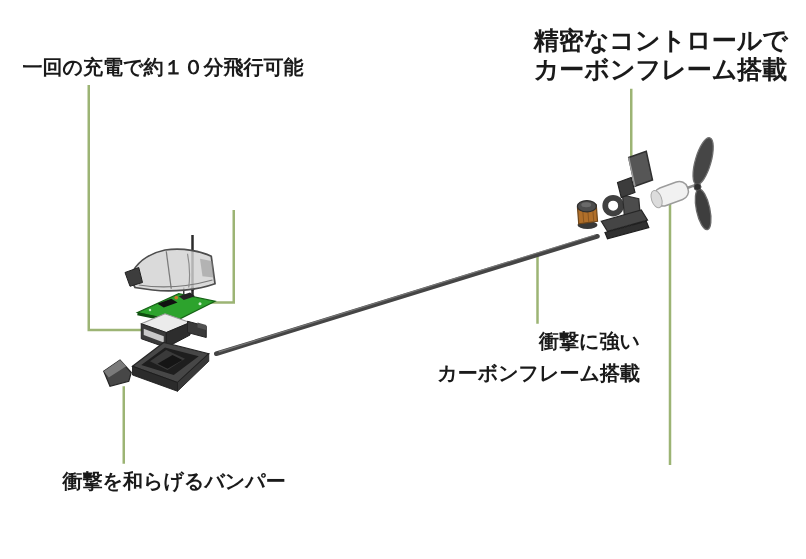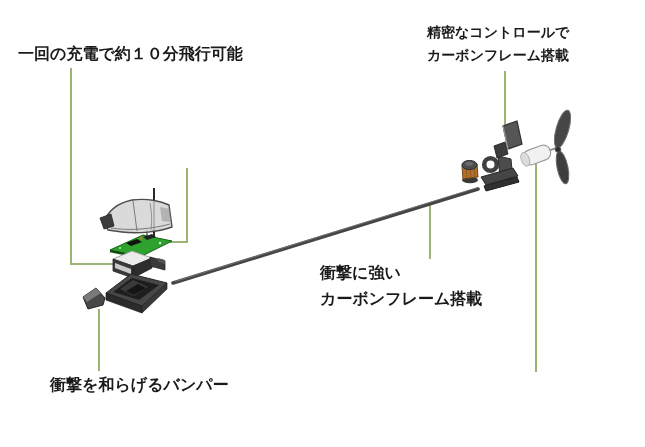--- a/index.html
+++ b/index.html
@@ -12,24 +12,24 @@
   }
   .stage svg { position:absolute; left:0; top:0; }
   .label {
     position:absolute;
     font-weight:700;
     font-size:16px;
     line-height:21px;
     color:#1a1a1a;
     white-space:nowrap;
   }
-  .label-control   { left:427px; top:21px;  font-size:14px; line-height:23px; }
+  .label-control   { left:427px; top:21px;  font-size:20px; line-height:23px; }
   .label-flight    { left:18px;  top:43px; }
   .label-altitude  { left:155px; top:143px; }
-  .label-frame     { left:320px; top:260px; width:192px; text-align:left; line-height:26px; }
+  .label-frame     { left:320px; top:260px; width:192px; text-align:right; line-height:26px; }
   .label-bumper    { left:50px;  top:374px; }
   .label-thrust    { left:477px; top:376px; line-height:21px; }
   .leader { fill:none; stroke:#9cb474; stroke-width:2; }
 </style>
 </head>
 <body>
 
 <div class="stage">
 
   <svg width="645" height="447" viewBox="0 0 645 447">

